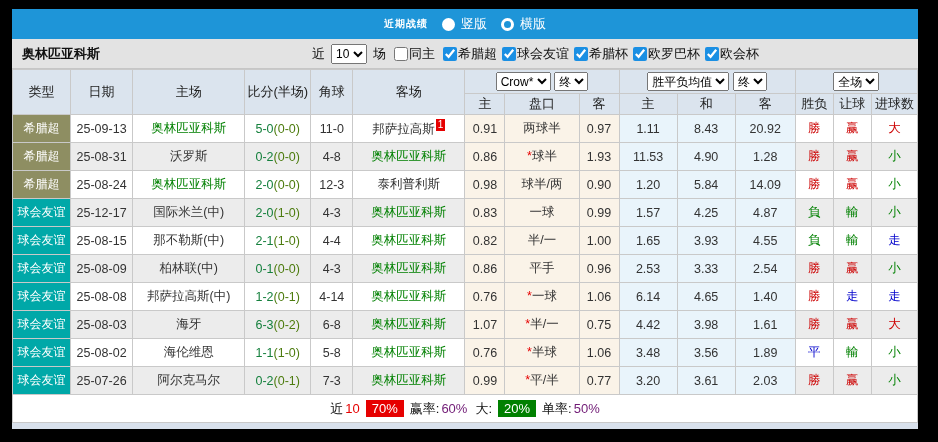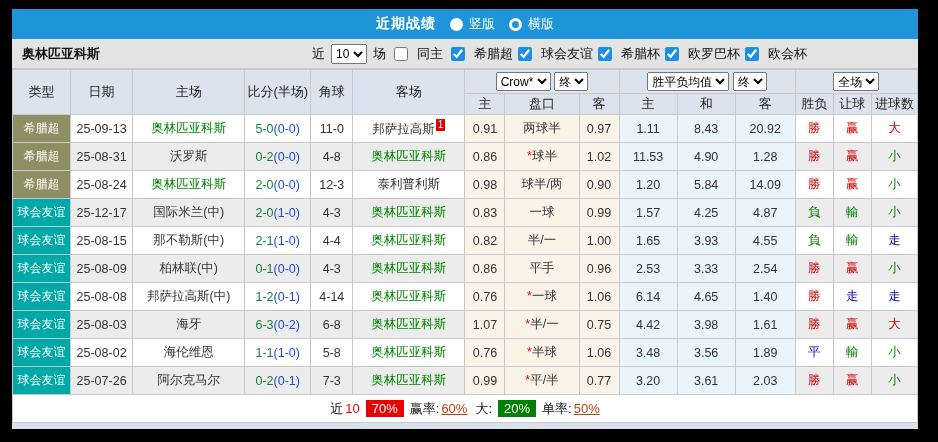--- a/index.html
+++ b/index.html
@@ -1,30 +1,30 @@
 <!DOCTYPE html>
 <html><head>
 <meta charset="utf-8">
 <style>
   * { margin:0; padding:0; box-sizing:border-box; }
   html,body { width:938px; height:442px; background:#000; font-family:"Liberation Sans","DejaVu Sans",sans-serif; }
   #widget { position:absolute; left:12px; top:9px; width:906px; background:#fff; }
 
   
   .titlebar { height:30px; background:#1e95d8; color:#fff; display:flex; align-items:center; justify-content:center; gap:6px; font-size:13px; }
-  .titlebar .ttl { font-size:14px; font-weight:bold; letter-spacing:1px; }
+  .titlebar .ttl { font-size:10px; font-weight:bold; letter-spacing:1px; }
   .radio-dot { display:inline-block; width:13px; height:13px; border-radius:50%; background:#fff; margin-left:8px; }
   .radio-ring { display:inline-block; width:13px; height:13px; border-radius:50%; background:#1e95d8; border:3px solid #fff; margin-left:8px; }
 
   
   .filterbar { height:30px; background:#e3e3e3; display:flex; align-items:center; font-size:13px; color:#111; border-bottom:1px solid #c6c6c6; }
   .teamname { font-weight:bold; font-size:13px; color:#111; padding-left:10px; width:300px; }
   .filters { display:flex; align-items:center; gap:3px; }
   .filters select { font-size:12px; height:20px; margin:0 3px; }
-  .filters label { display:flex; align-items:center;gap:8px; }
+  .filters label { display:flex; align-items:center; }
   .filters input[type=checkbox]{ width:14px; height:14px; accent-color:#1a8fe3; margin:0 1px 0 5px; }
 
   
   table { width:100%; border-collapse:collapse; table-layout:fixed; font-size:12.5px; color:#333; }
   col.c-type{width:58px} col.c-date{width:62px} col.c-home{width:112px} col.c-score{width:66px}
   col.c-corner{width:42px} col.c-away{width:112px} col.c-oh{width:40px} col.c-hd{width:74px}
   col.c-oa{width:40px} col.c-ah{width:58px} col.c-ad{width:58px} col.c-aa{width:60px}
   col.c-r1{width:38px} col.c-r2{width:38px} col.c-r3{width:46px}
   th,td { border:1px solid #c9c9c9; text-align:center; padding:0; overflow:hidden; white-space:nowrap; }
   thead th { background:#dbe4ee; font-weight:normal; font-size:13px; color:#222; height:21px; }
@@ -32,33 +32,33 @@
   thead select { font-size:12px; height:19px; max-width:95%; }
   tbody td { height:28px; }
   tbody tr:nth-child(even) td { background:#ececec; }
   tbody td.bg-cream { background:#faf3e8 !important;margin-top:44px; }
   tbody td.bg-blue  { background:#e9f4fb !important; }
   td.type-cell { color:#fff; font-size:12px; }
   .type-olive { background:#8e8e62 !important; }
   .type-teal  { background:#00a8a8 !important; }
   .team-hl { color:#008000; }
   .score-main { color:#15803d; }
-  .score-half { color:#1d4ed8; }
+  .score-half { color:#4d7c0f; }
   .star { color:#e60000; }
   .c-red { color:#cc0000; }
   .c-green { color:#008000; }
   .c-blue { color:#0000cc; }
   .badge { display:inline-block; background:#e60000; color:#fff; font-size:10px; line-height:12px; padding:0 2px; vertical-align:super; margin-left:1px; }
 
   
   .summary { height:28px; border:1px solid #c9c9c9; border-top:none; display:flex; align-items:center; justify-content:center; font-size:13px; color:#111; gap:2px; background:#fff; }
   .summary .red-num { color:#e60000; }
   .summary .pill-red { background:#e60000; color:#fff; padding:1px 6px; margin:0 4px; }
   .summary .pill-green { background:#008000; color:#fff; padding:1px 6px; margin:0 4px; }
-  .summary .blue-num { color:#c2410c;text-decoration:underline; }
+  .summary .blue-num { color:#701a75; }
   .bottomstrip { height:6px; background:#d9e1ec; }
 </style>
 </head>
 <body>
 
 <div id="widget">
 
   <div class="titlebar">
     <span class="ttl">近期战绩</span>
     <span class="radio-dot"></span>
@@ -172,21 +172,21 @@
         </tr>
         <tr>
           <td class="type-cell type-olive">希腊超</td>
           <td>25-08-31</td>
           <td><span>沃罗斯</span></td>
           <td><span class="score-main">0-2</span><span class="score-half">(0-0)</span></td>
           <td>4-8</td>
           <td><span class="team-hl">奥林匹亚科斯</span></td>
           <td class="bg-cream">0.86</td>
           <td class="bg-cream"><span class="star">*</span><span>球半</span></td>
-          <td class="bg-cream">1.02</td>
+          <td class="bg-cream">1.93</td>
           <td class="bg-blue">11.53</td>
           <td class="bg-blue">4.90</td>
           <td class="bg-blue">1.28</td>
           <td class="c-red">勝</td>
           <td class="c-red">赢</td>
           <td class="c-green">小</td>
         </tr>
         <tr>
           <td class="type-cell type-olive">希腊超</td>
           <td>25-08-24</td>

